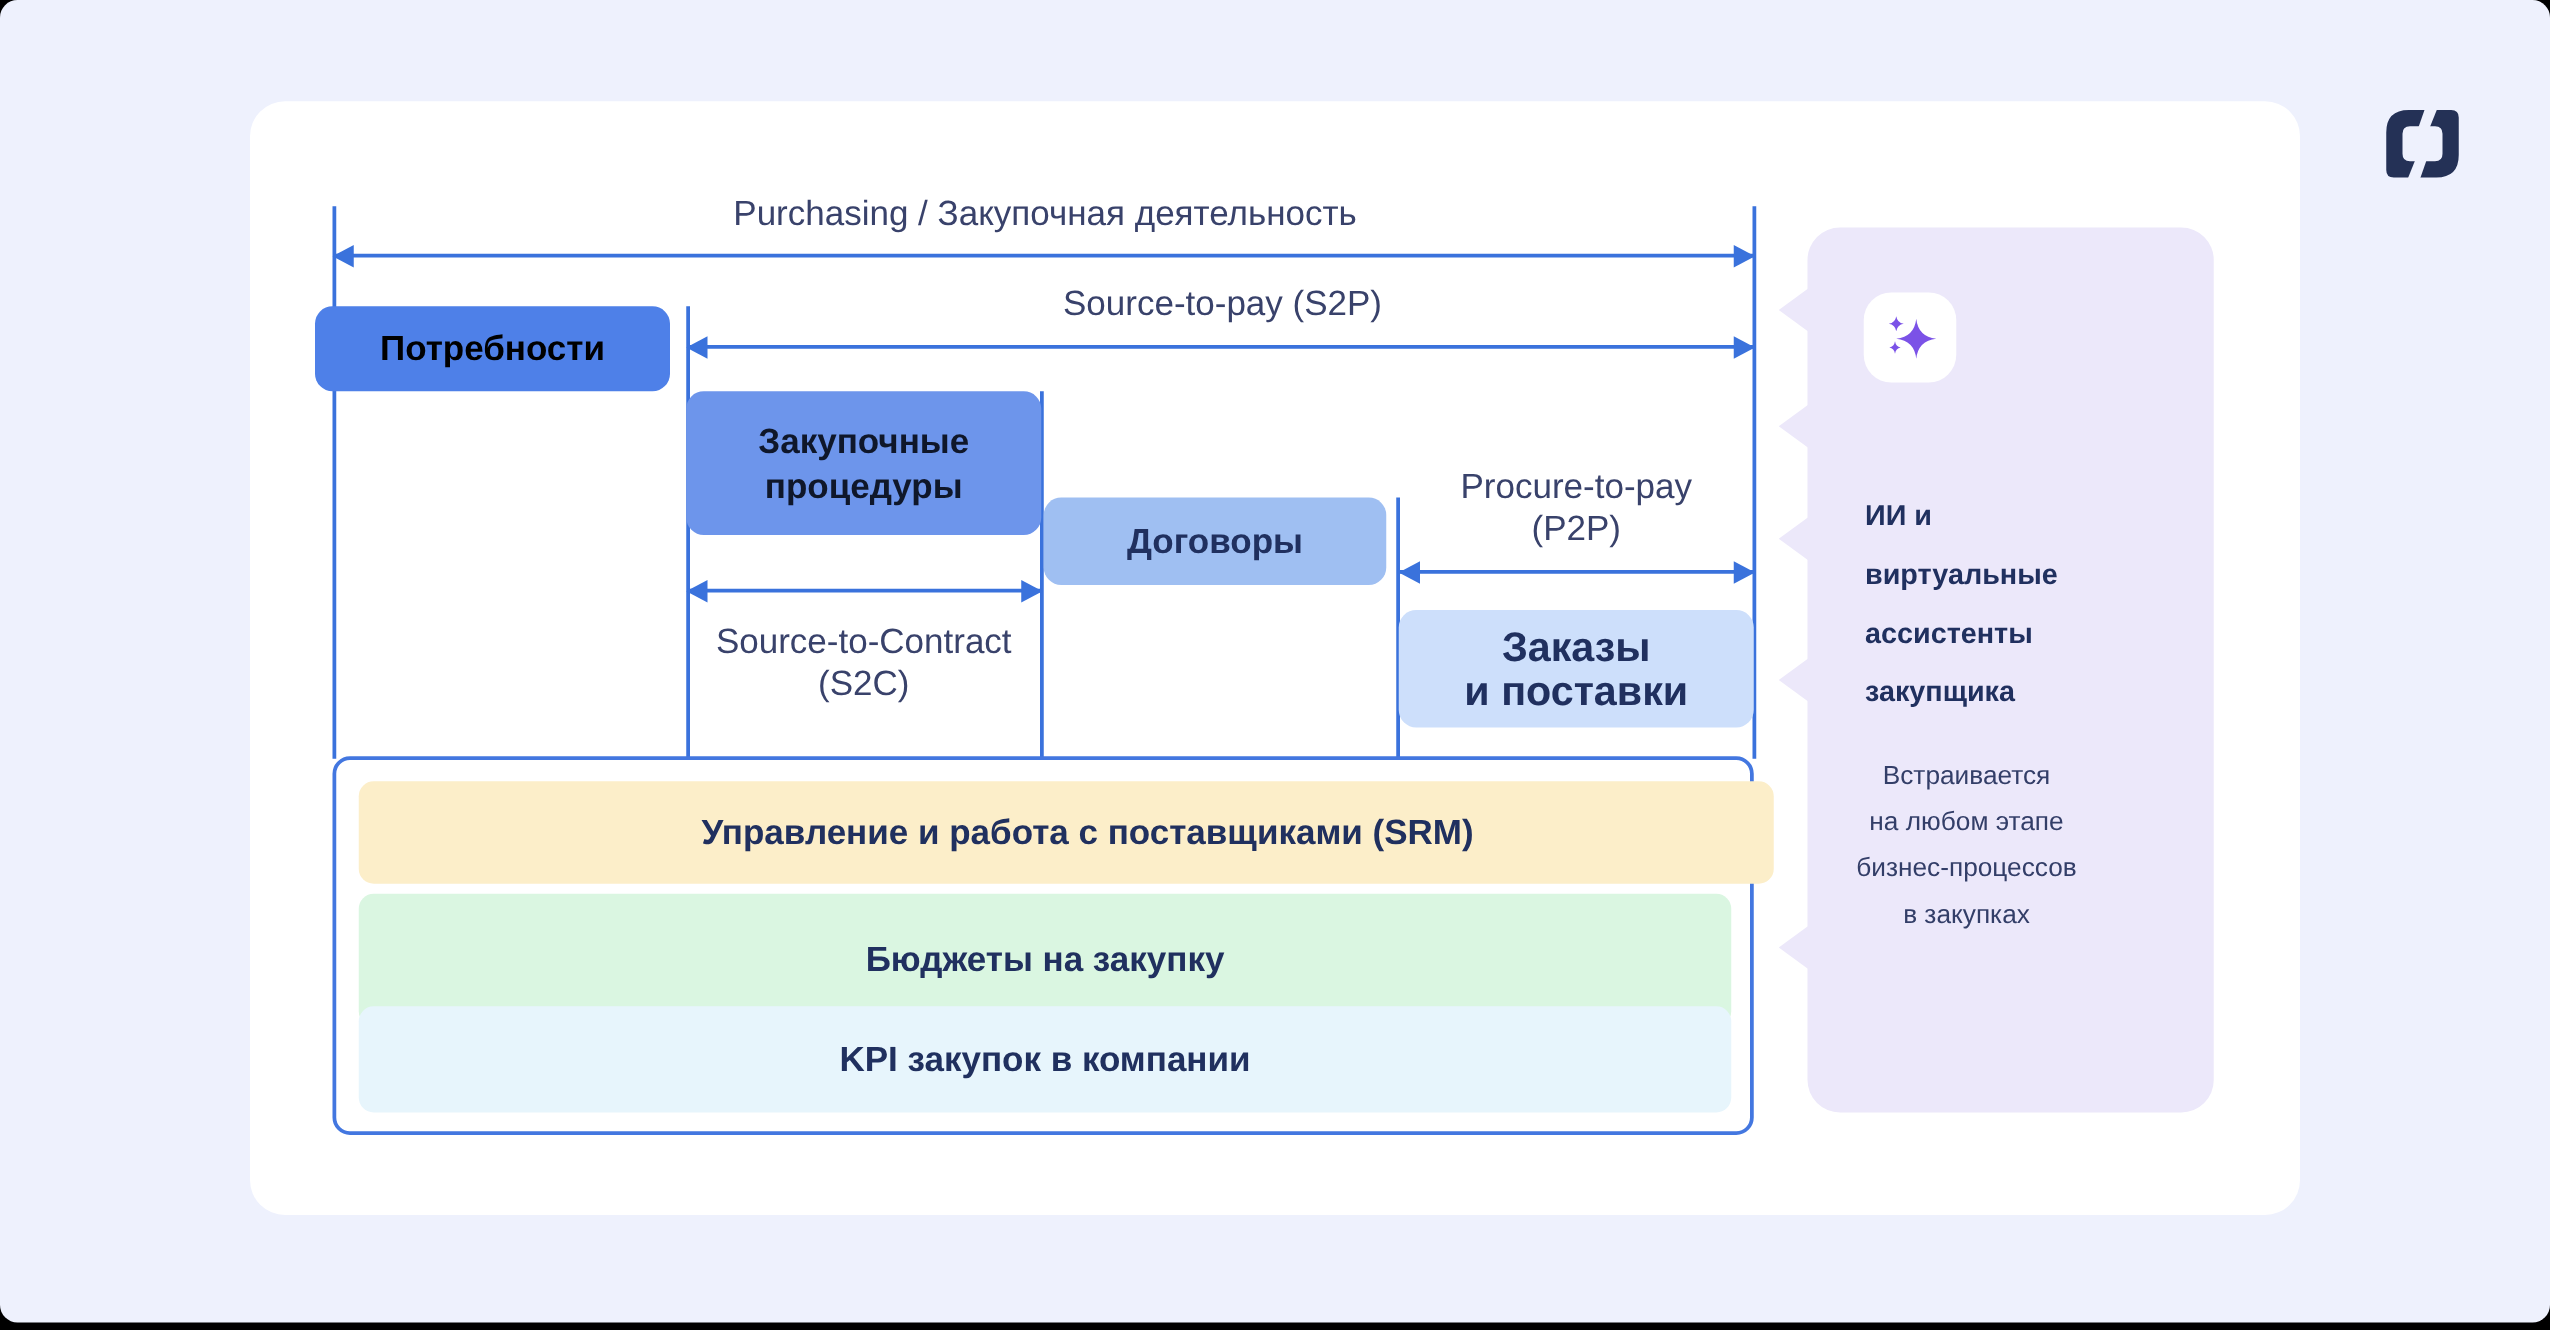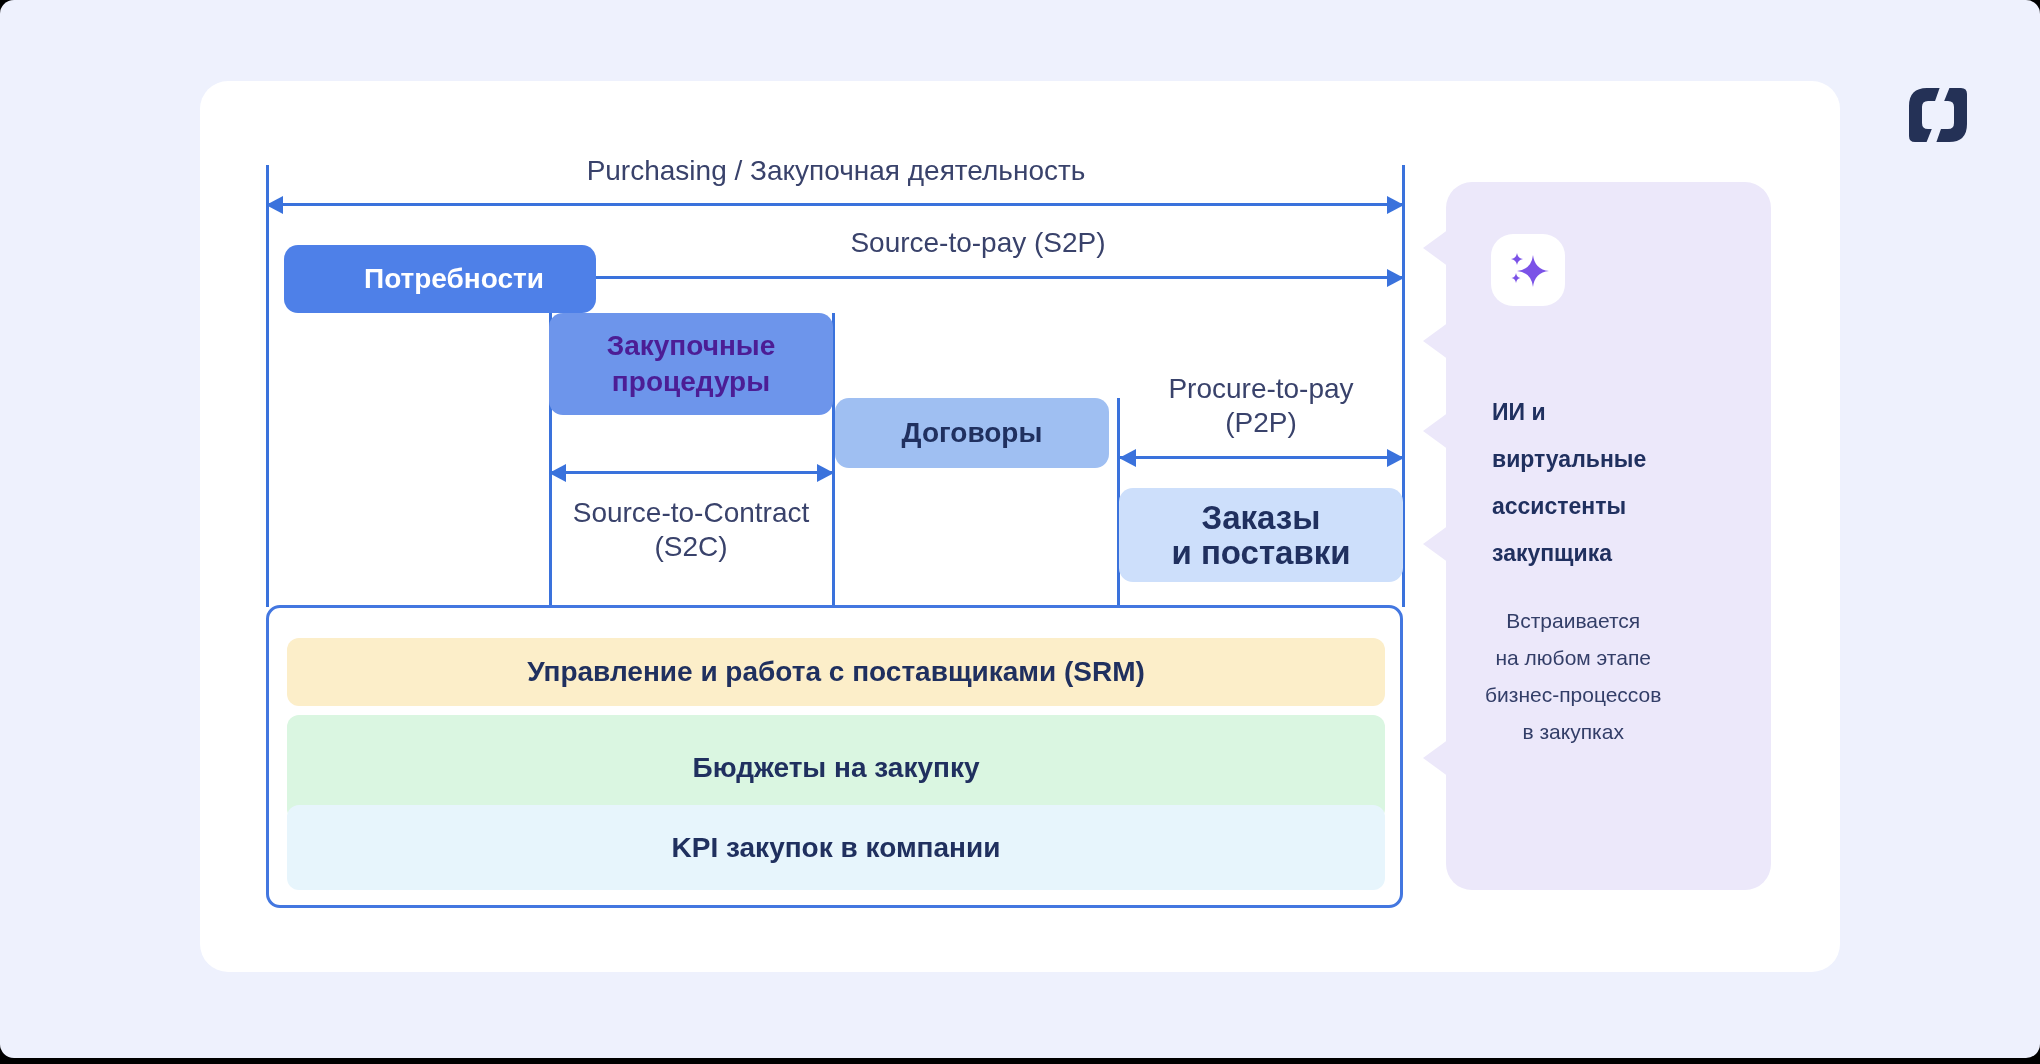--- a/index.html
+++ b/index.html
@@ -21,30 +21,30 @@
   .harrow::before{content:'';position:absolute;left:-1px;top:50%;transform:translateY(-50%);
     border-top:9px solid transparent;border-bottom:9px solid transparent;border-right:17px solid var(--line);}
   .harrow::after{content:'';position:absolute;right:-1px;top:50%;transform:translateY(-50%);
     border-top:9px solid transparent;border-bottom:9px solid transparent;border-left:17px solid var(--line);}
 
   .dlabel{position:absolute;transform:translate(-50%,-50%);font-size:28px;line-height:34px;
     color:var(--slate);text-align:center;white-space:pre-line;}
 
   .stage{position:absolute;display:flex;align-items:center;justify-content:center;
     font-weight:700;border-radius:14px;text-align:center;white-space:pre-line;}
-  #stage-needs{left:284px;top:245px;width:284px;height:68px;background:var(--box1);color:#ffffff;font-size:28px;padding-left:28px;}
-  #stage-procedures{left:549px;top:313px;width:284px;height:102px;background:var(--box2);color:#4c1d95;font-size:28px;line-height:36px;}
+  #stage-needs{left:252px;top:245px;width:284px;height:68px;background:var(--box1);color:#000000;font-size:28px;}
+  #stage-procedures{left:549px;top:313px;width:284px;height:115px;background:var(--box2);color:#0f172a;font-size:28px;line-height:36px;}
   #stage-contracts{left:835px;top:398px;width:274px;height:70px;background:var(--box3);color:var(--navy);font-size:28px;}
   #stage-orders{left:1119px;top:488px;width:284px;height:94px;background:var(--box4);color:var(--navy);font-size:33px;line-height:35px;}
 
   #foundation{left:266px;top:605px;width:1137px;height:303px;box-sizing:border-box;
     border:3px solid var(--border);border-radius:14px;background:#fff;}
   .bar{position:absolute;left:287px;width:1098px;display:flex;align-items:center;justify-content:center;
     border-radius:12px;font-weight:700;font-size:28px;color:var(--navy);}
-  #bar-srm{top:638px;height:68px;background:var(--bar-yellow);}
+  #bar-srm{top:625px;height:82px;background:var(--bar-yellow);padding-left:34px;}
   #bar-budgets{top:715px;height:106px;background:var(--bar-green);}
   #bar-kpi{top:805px;height:85px;background:var(--bar-cyan);}
 
   
   #panel{left:1446px;top:182px;width:325px;height:708px;background:var(--panel);border-radius:26px;}
   .notch{position:absolute;left:1423px;width:26px;height:38px;background:var(--panel);
     clip-path:polygon(100% 0,0 50%,100% 100%);}
   #icon-square{left:1491px;top:234px;width:74px;height:72px;background:#fff;border-radius:22px;
     display:flex;align-items:center;justify-content:center;}
   #panel-title{left:1492px;top:389px;font-size:23px;line-height:47px;font-weight:700;

